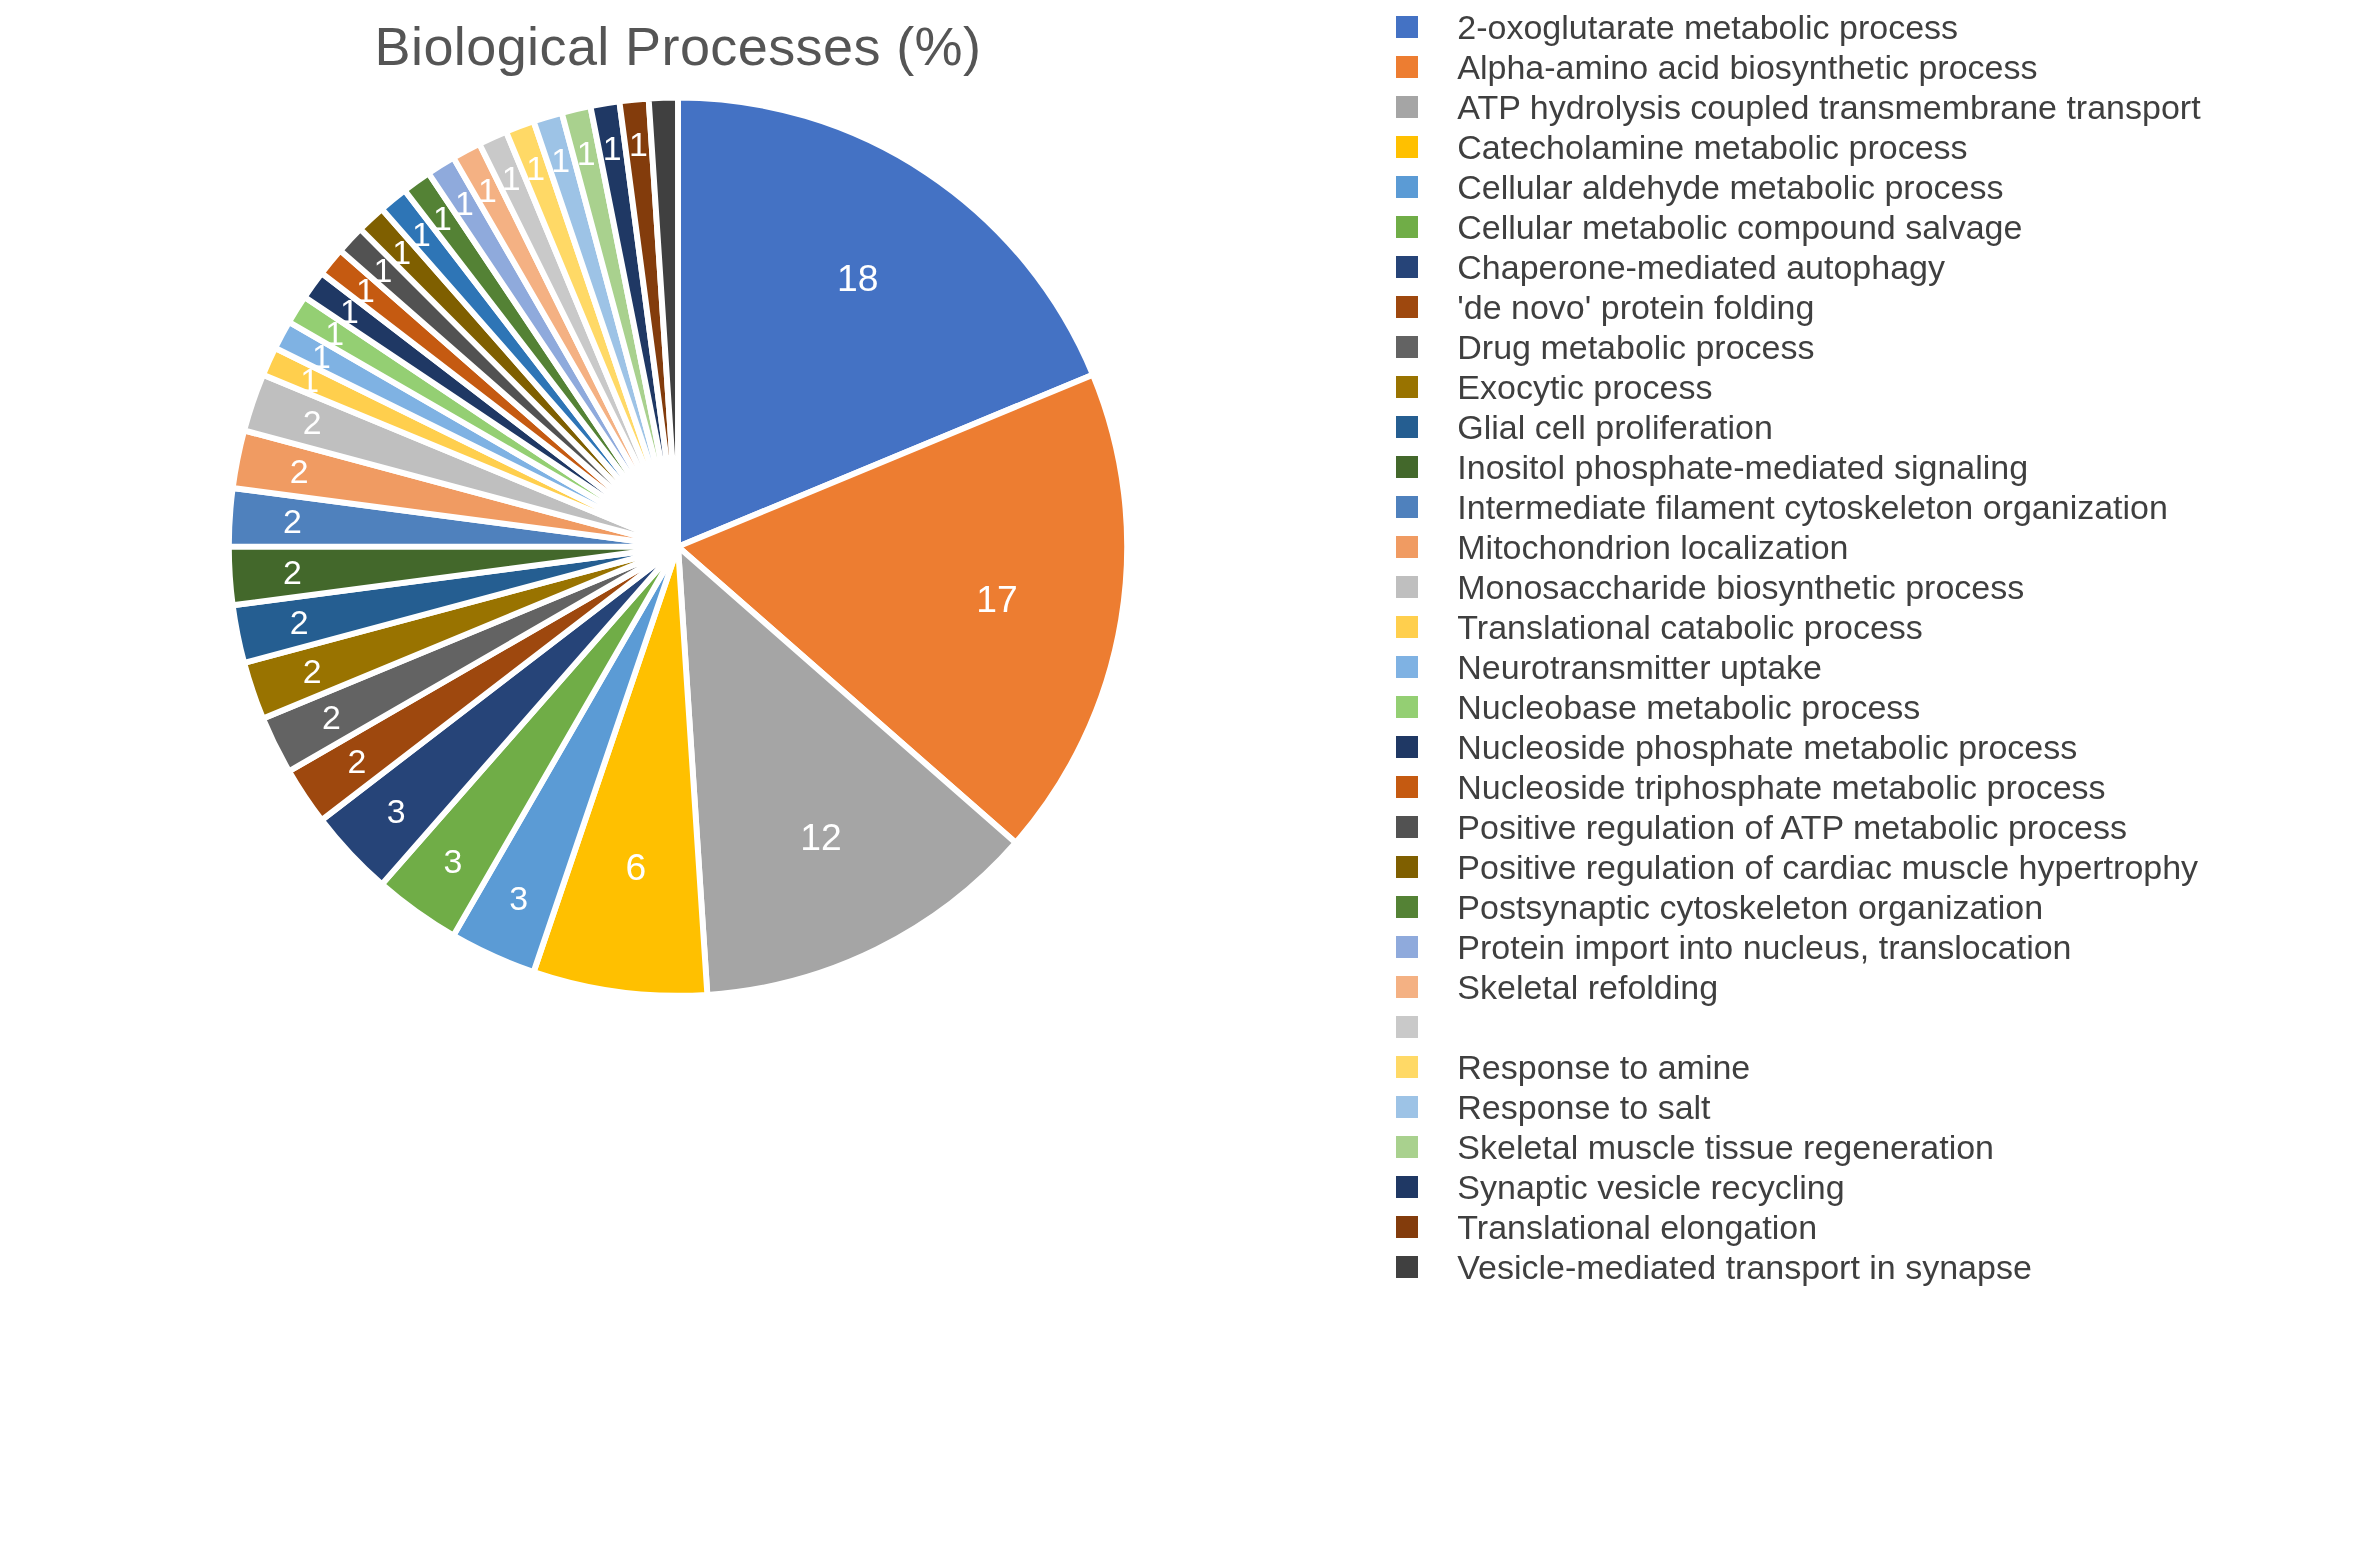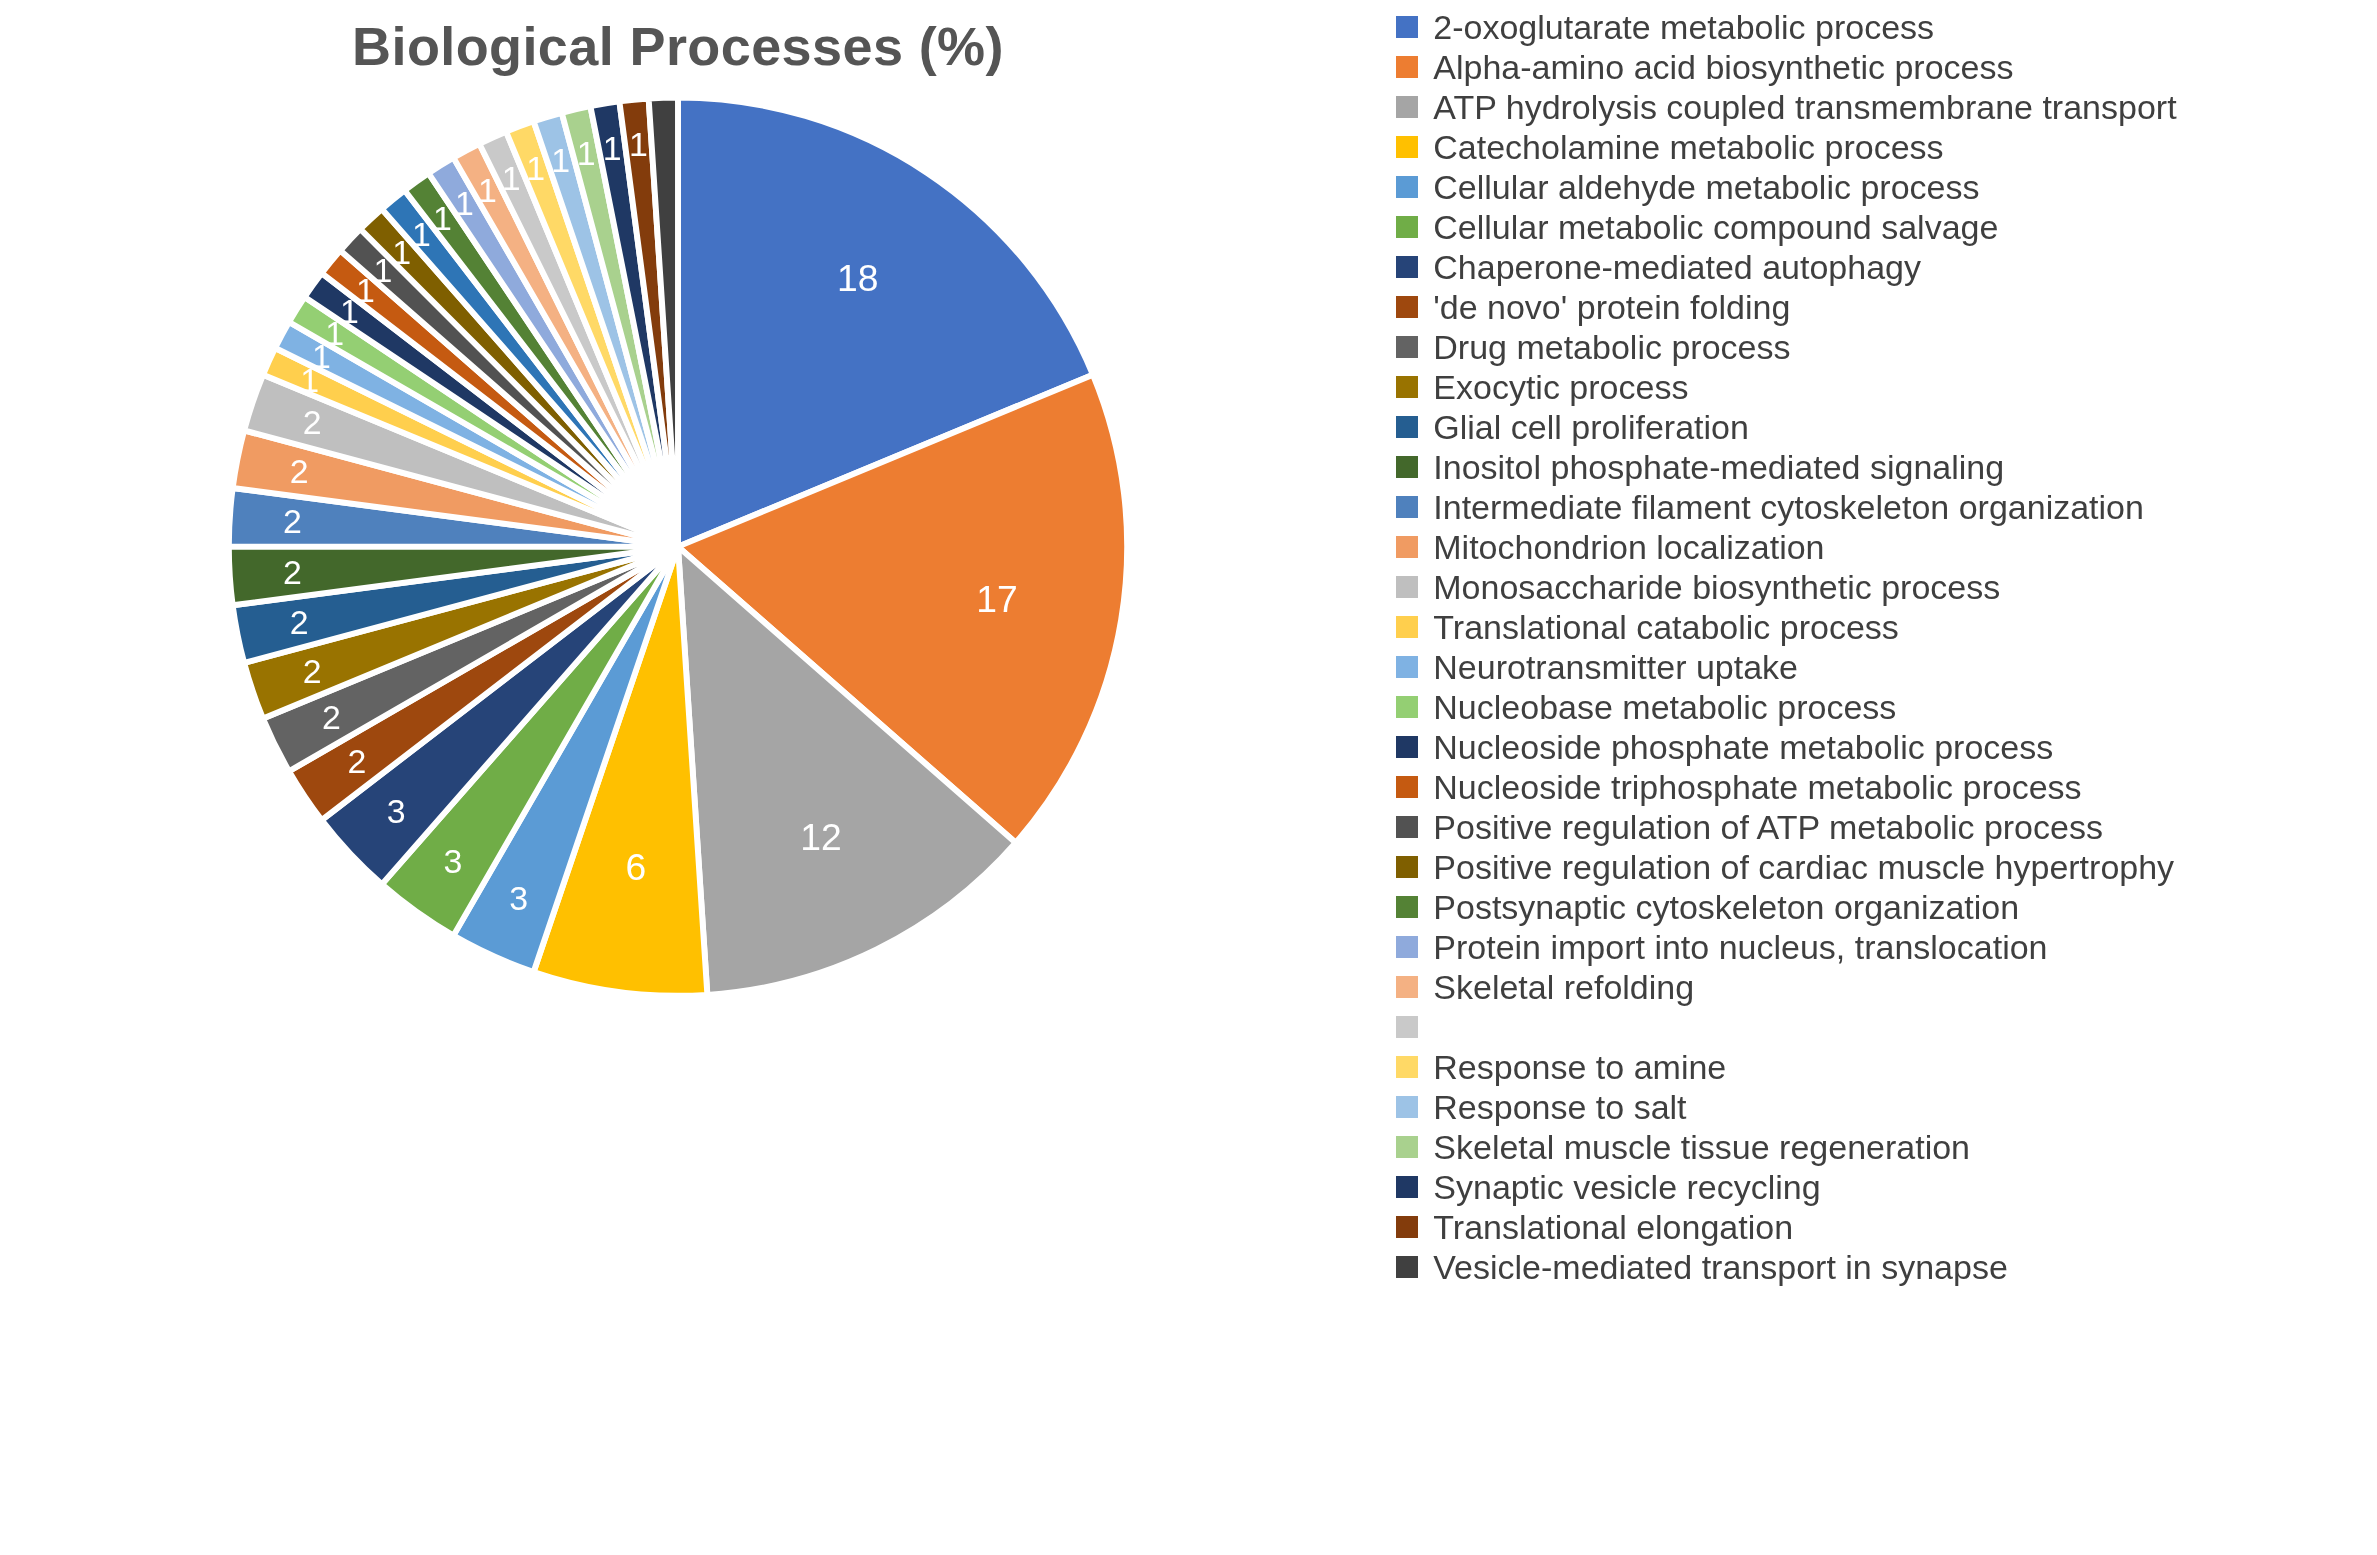--- a/index.html
+++ b/index.html
@@ -23,41 +23,41 @@
   }
   #chart-title{
     position:absolute;
     left:0; top:15.3px;
     width:1356px;
     text-align:center;
     font-size:54px;
     color:#555555;
     letter-spacing:0.4px;
     white-space:nowrap;
-    font-weight:bold;
   }
   #pie-svg{
     position:absolute;
     left:0; top:0;
     width:1356px; height:1556px;
   }
   
   #legend{
     position:absolute;
     left:1396px; top:6.8px;
     width:974px;
     display:flex;
     flex-direction:column;
     justify-content:flex-start;
   }
   .legend-item{
     display:flex;
     align-items:center;
     height:40px;
     line-height:40px;
+    gap:24px;
   }
   .legend-swatch{
     width:22px;height:22px;
     flex:0 0 22px;
     margin-right:15.3px;
     display:block;
   }
   .legend-label{
     font-size:34px;
     color:#3f3f3f;

